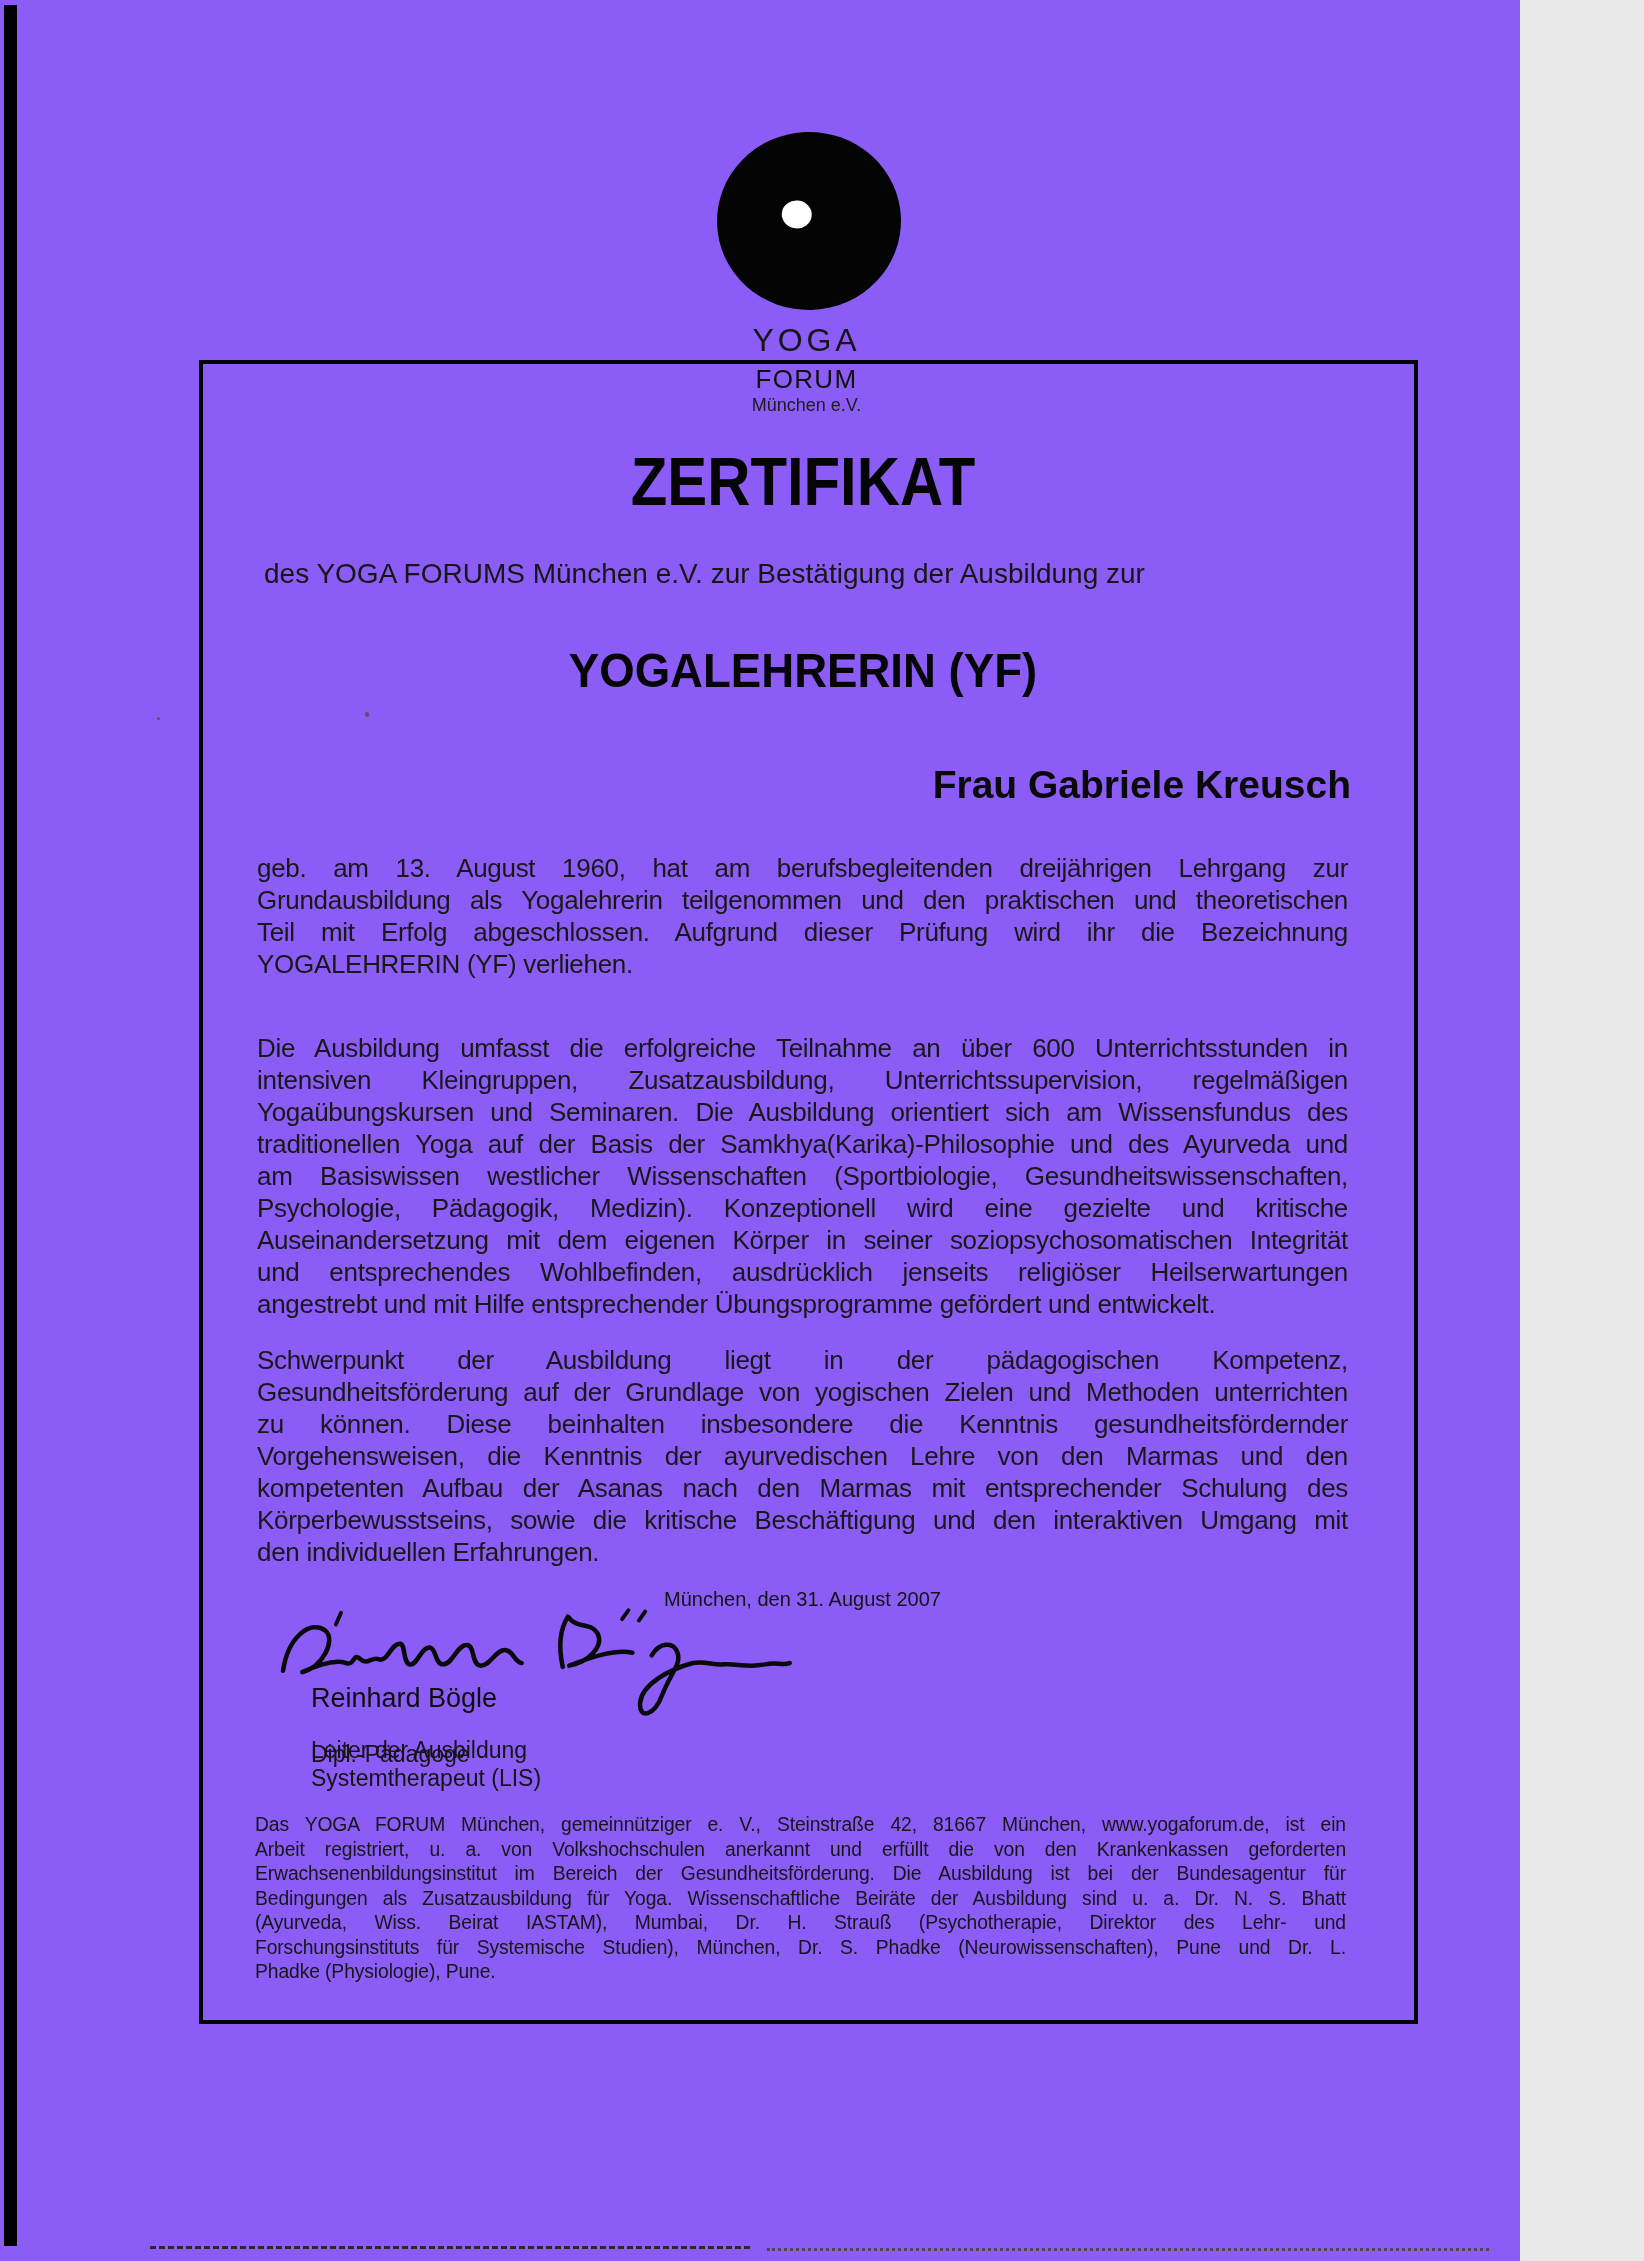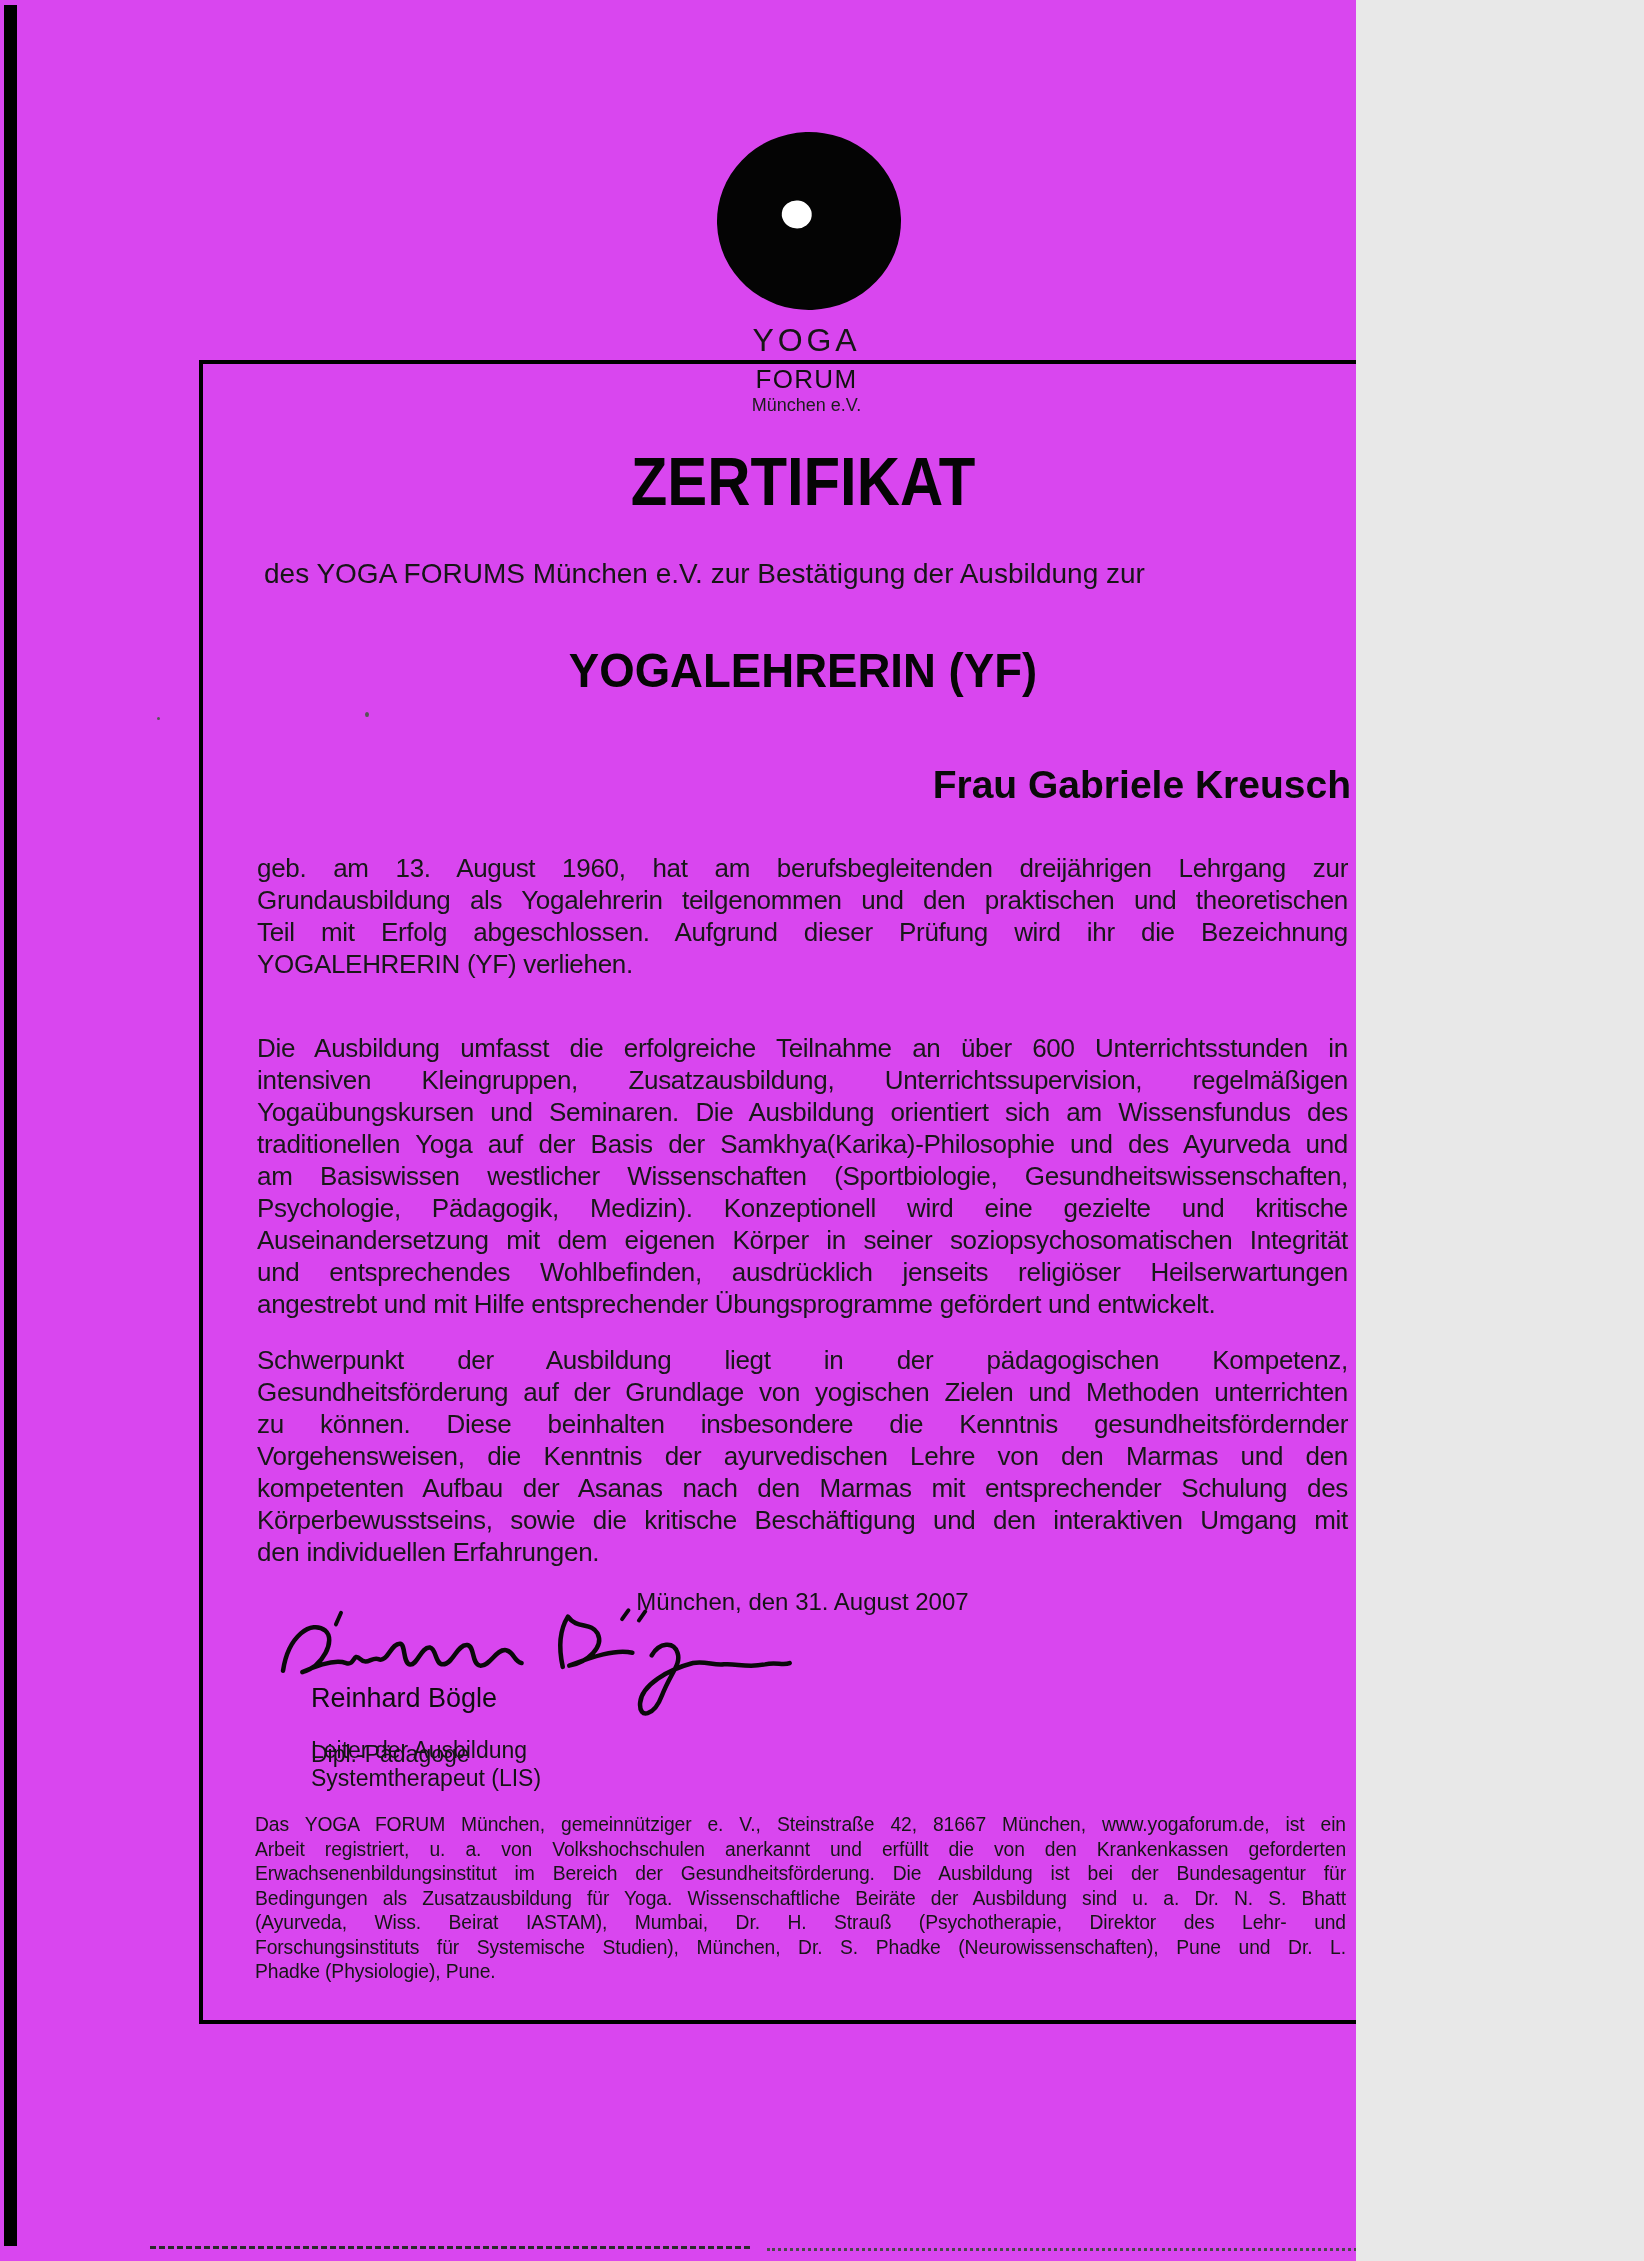--- a/index.html
+++ b/index.html
@@ -1,19 +1,19 @@
 <!DOCTYPE html>
 <html style="font-size:10.3px"><head>
 <meta charset="utf-8">
 <style>
   html,body{margin:0;padding:0;background:#e8e8e8;}
   #page{
     position:relative;
-    width:1356px;height:2261px;
-    background:#d946ef;
+    width:1520px;height:2261px;
+    background:#8b5cf6;
     font-family:"Liberation Sans","DejaVu Sans",sans-serif;
     color:#121212;
     overflow:hidden;
   }
   .abs{position:absolute;}
   
   #scan-bar{left:3.9px;top:5.2px;width:13.5px;height:2241px;background:#000;}
   
   #logo-disc{left:717px;top:132px;width:184px;height:178px;background:#040404;border-radius:50%;transform:rotate(-2deg);}
   #logo-hole{position:absolute;left:65px;top:68px;width:30px;height:28px;background:#fff;border-radius:50%;transform:rotate(8deg);}
@@ -27,21 +27,21 @@
   #cert-subtitle{left:264px;top:558px;width:1096px;font-size:28px;color:#161616;}
   #cert-qualification{left:255px;top:642px;width:1096px;text-align:center;font-size:49px;font-weight:700;color:#060606;transform:scaleX(0.93);transform-origin:50% 50%;}
   #cert-recipient{left:255px;top:763px;width:1096px;text-align:right;font-size:39px;font-weight:700;color:#0a0a0a;}
   
   .para{left:257px;width:1091px;font-size:26px;letter-spacing:-0.3px;color:#181818;}
   #para-1{top:852px;}
   #para-2{top:1032px;}
   #para-3{top:1344px;}
   .para .tline{height:32px;line-height:32px;text-align:justify;text-align-last:justify;white-space:normal;}
   .para .tlast{text-align-last:left;}
-  #date-line{left:257px;top:1588px;width:1091px;text-align:center;font-size:24px;color:#141414;}
+  #date-line{left:257px;top:1588px;width:1091px;text-align:center;font-size:20px;color:#141414;}
   
   #signature-svg{left:274px;top:1605px;width:535px;height:129px;}
   #sig-name{left:311px;top:1683px;font-size:27px;color:#0e0e0e;}
   #sig-role-1{left:311px;top:1715px;font-size:23px;color:#141414;margin-top:22px;}
   #sig-role-2{left:311px;top:1741px;font-size:23px;color:#141414;}
   #sig-role-3{left:311px;top:1765px;font-size:23px;color:#141414;}
   
   #footer{left:255px;top:1813px;width:1091px;font-size:19.3px;letter-spacing:-0.1px;color:#161616;}
   #footer .tline{height:24.5px;line-height:24.5px;text-align:justify;text-align-last:justify;}
   #footer .tlast{text-align-last:left;}

